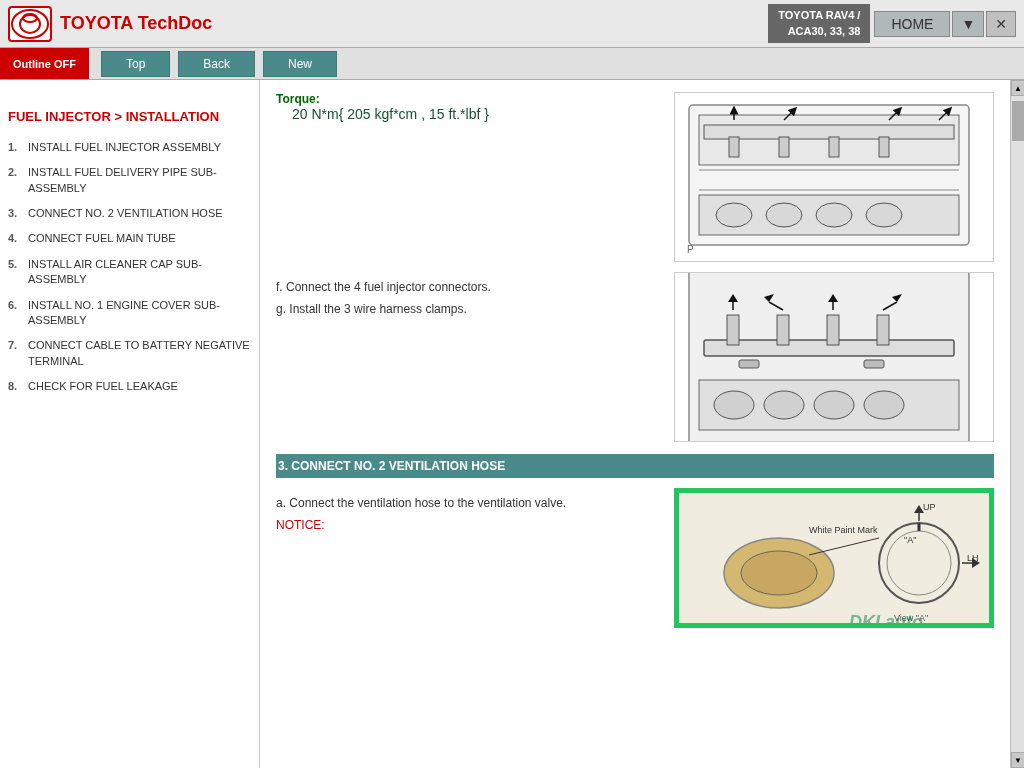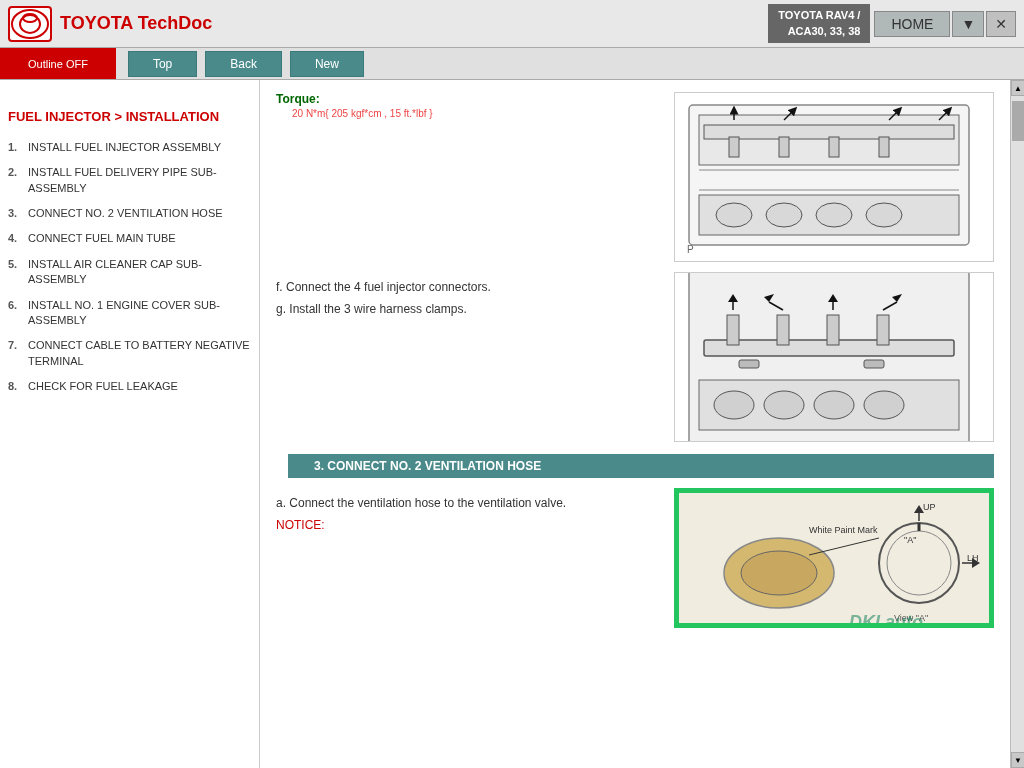--- a/index.html
+++ b/index.html
@@ -34,21 +34,21 @@
       line-height: 1.4;
     }
 
     
     #nav2 {
       display: flex; align-items: center; background: #e0e0e0;
       border-bottom: 1px solid #aaa; height: 32px;
     }
     #outline-off-btn {
       background: #cc0000; color: white; border: none;
-      padding: 6px 28px; font-size: 11px; font-weight: normal;
+      padding: 6px 13px; font-size: 11px; font-weight: bold;
       cursor: pointer; height: 100%; margin-right: 8px; text-align: center;
     }
     .nav2-btn {
       background: #4a8a8a; color: white; border: 1px solid #3a7a7a;
       padding: 5px 24px; font-size: 12px; cursor: pointer; margin: 0 4px;
     }
 
     
     #main-layout {
       display: flex; height: calc(768px - 80px); background: white;
@@ -92,38 +92,38 @@
       width: 14px; height: 16px; background: #c8c8c8; border: 1px solid #aaa;
       cursor: pointer; display: flex; align-items: center; justify-content: center;
       font-size: 8px; position: absolute;
     }
     #scroll-up { top: 0; }
     #scroll-down { bottom: 0; }
 
     
     .torque-section { margin-bottom: 12px; }
     .torque-label { color: #006600; font-weight: bold; font-size: 12px; text-align: center; }
-    .torque-value { color: #ef4444; font-size: 10px; margin-left: 16px; }
+    .torque-value { color: #14532d; font-size: 14px; margin-left: 16px; }
 
     .engine-diagram {
       border: 1px solid #ccc; background: #f8f8f8;
       width: 320px; height: 170px; display: inline-block;
       overflow: hidden; margin-left: 20px; vertical-align: top;
     }
     .engine-diagram-inner {
       width: 100%; height: 100%;
       background: white;
       display: flex; align-items: center; justify-content: center;
     }
 
     .step-text { font-size: 12px; color: #333; margin: 8px 0; }
 
     .section-header {
-      background: #4a8a8a; color: white; padding: 5px 26px;
-      font-size: 12px; font-weight: bold; margin: 12px 0 10px 12px;
+      background: #4a8a8a; color: white; padding: 5px 2px;
+      font-size: 12px; font-weight: bold; margin: 12px 0 10px 0;
     }
 
     .notice-label { color: #cc0000; font-weight: normal; font-size: 12px; }
     .notice-text { color: #cc0000; font-size: 11px; line-height: 1.5; }
   </style>
 </head>
 <body>
 
 <div id="topbar">
   <div id="logo-area">

